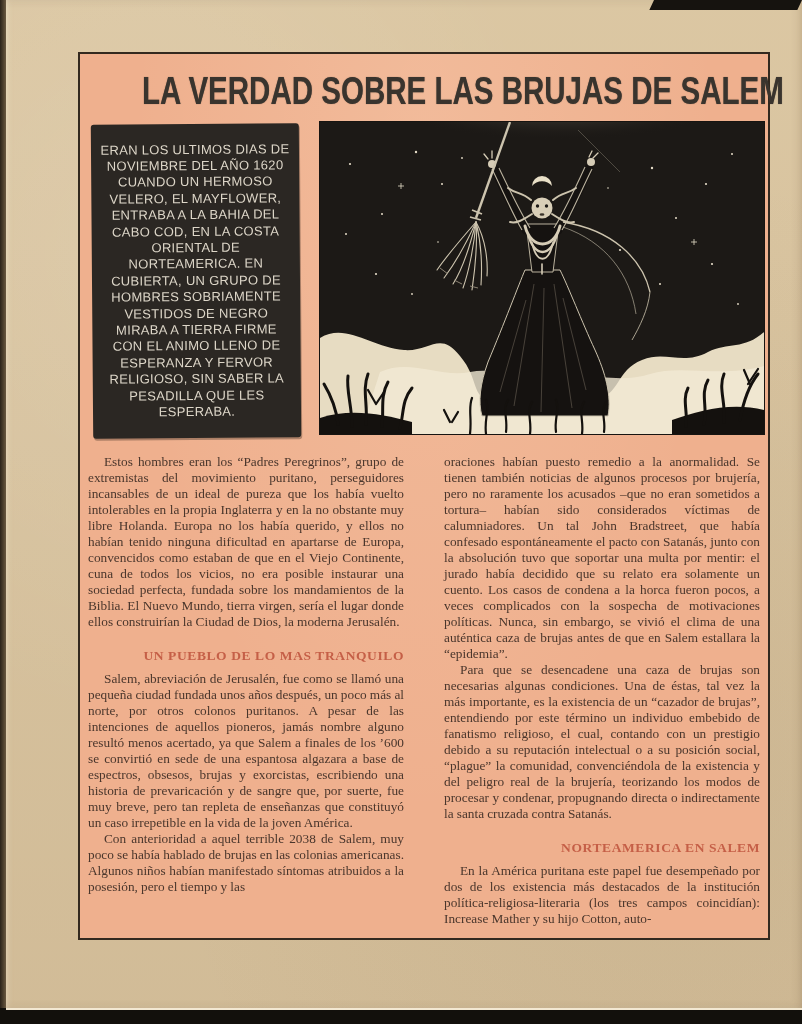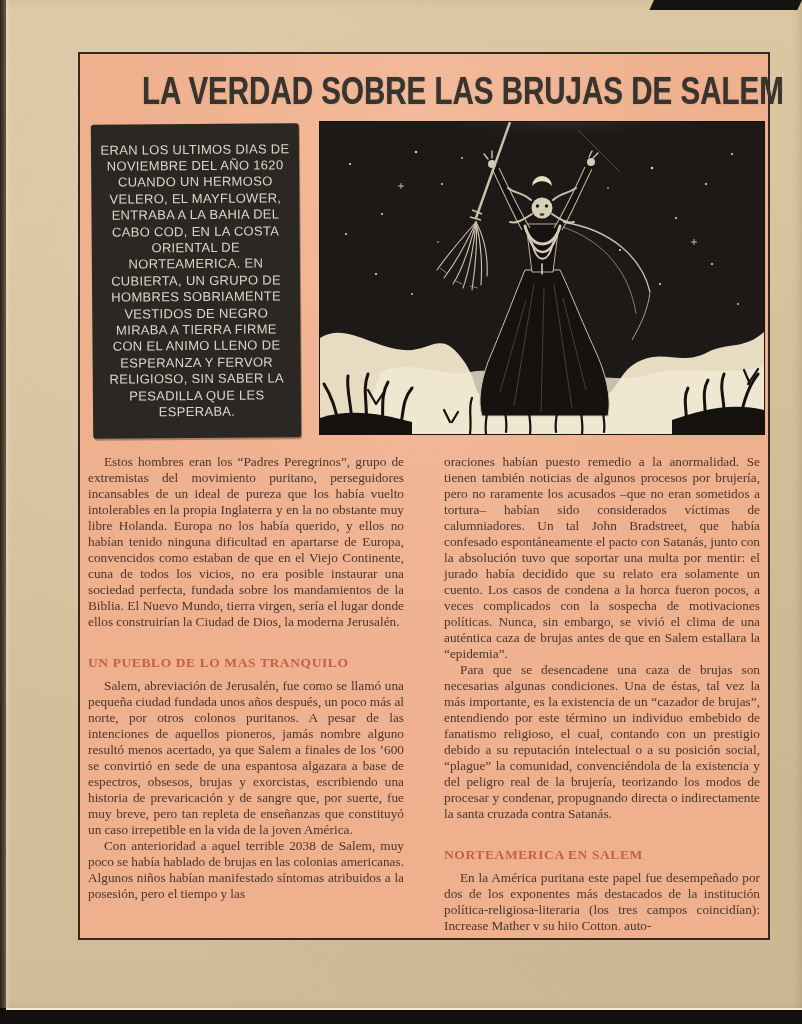--- a/index.html
+++ b/index.html
@@ -81,22 +81,22 @@
     margin:0;
     font-size:13.3px;line-height:16px;
     color:#4a362c;
     text-align:justify;
     text-indent:16px;
     hyphens:auto;
     word-spacing:-.2px;
   }
   .para.noindent{text-indent:0;}
   .subhead{
-    margin:25px 0 7px;
-    text-align:left;
+    margin:18px 0 7px;
+    text-align:right;
     font-size:13.5px;font-weight:bold;
     letter-spacing:.6px;
     color:#c55f47;
   }
 </style>
 </head>
 <body>
 
 <div class="page">
   <div class="content">
@@ -243,21 +243,21 @@
       <div class="col">
         <p class="para">Estos hombres eran los “Padres Peregrinos”, grupo de extremistas del movimiento puritano, perseguidores incansables de un ideal de pureza que los había vuelto intolerables en la propia Inglaterra y en la no obstante muy libre Holanda. Europa no los había querido, y ellos no habían tenido ninguna dificultad en apartarse de Europa, convencidos como estaban de que en el Viejo Continente, cuna de todos los vicios, no era posible instaurar una sociedad perfecta, fundada sobre los mandamientos de la Biblia. El Nuevo Mundo, tierra virgen, sería el lugar donde ellos construirían la Ciudad de Dios, la moderna Jerusalén.</p>
         <h3 class="subhead">UN PUEBLO DE LO MAS TRANQUILO</h3>
         <p class="para">Salem, abreviación de Jerusalén, fue como se llamó una pequeña ciudad fundada unos años después, un poco más al norte, por otros colonos puritanos. A pesar de las intenciones de aquellos pioneros, jamás nombre alguno resultó menos acertado, ya que Salem a finales de los ’600 se convirtió en sede de una espantosa algazara a base de espectros, obsesos, brujas y exorcistas, escribiendo una historia de prevaricación y de sangre que, por suerte, fue muy breve, pero tan repleta de enseñanzas que constituyó un caso irrepetible en la vida de la joven América.</p>
         <p class="para">Con anterioridad a aquel terrible 2038 de Salem, muy poco se había hablado de brujas en las colonias americanas. Algunos niños habían manifestado síntomas atribuidos a la posesión, pero el tiempo y las</p>
       </div>
       <div class="col">
         <p class="para noindent">oraciones habían puesto remedio a la anormalidad. Se tienen también noticias de algunos procesos por brujería, pero no raramente los acusados –que no eran sometidos a tortura– habían sido considerados víctimas de calumniadores. Un tal John Bradstreet, que había confesado espontáneamente el pacto con Satanás, junto con la absolución tuvo que soportar una multa por mentir: el jurado había decidido que su relato era solamente un cuento. Los casos de condena a la horca fueron pocos, a veces complicados con la sospecha de motivaciones políticas. Nunca, sin embargo, se vivió el clima de una auténtica caza de brujas antes de que en Salem estallara la “epidemia”.</p>
         <p class="para">Para que se desencadene una caza de brujas son necesarias algunas condiciones. Una de éstas, tal vez la más importante, es la existencia de un “cazador de brujas”, entendiendo por este término un individuo embebido de fanatismo religioso, el cual, contando con un prestigio debido a su reputación intelectual o a su posición social, “plague” la comunidad, convenciéndola de la existencia y del peligro real de la brujería, teorizando los modos de procesar y condenar, propugnando directa o indirectamente la santa cruzada contra Satanás.</p>
         <h3 class="subhead">NORTEAMERICA EN SALEM</h3>
-        <p class="para">En la América puritana este papel fue desempeñado por dos de los exponentes más destacados de la institución política-religiosa-literaria (los tres campos coincidían): Increase Mather y su hijo Cotton, auto-</p>
+        <p class="para">En la América puritana este papel fue desempeñado por dos de los existencia más destacados de la institución política-religiosa-literaria (los tres campos coincidían): Increase Mather y su hijo Cotton, auto-</p>
       </div>
     </div>
 
   </div>
 </div>
 
 <div class="edge-left"></div>
 <div class="edge-topright"></div>
 
 </body></html>

